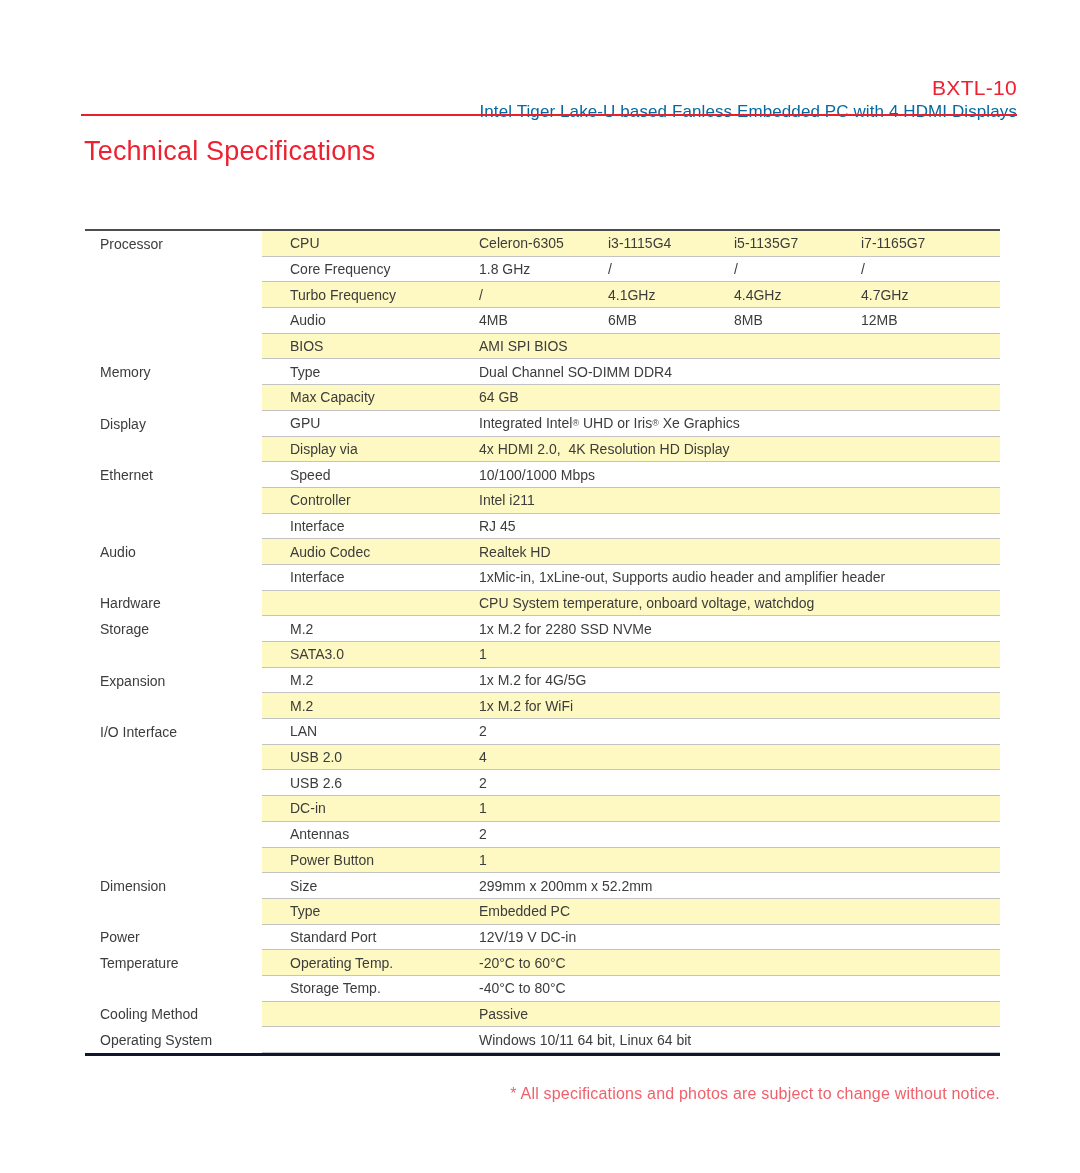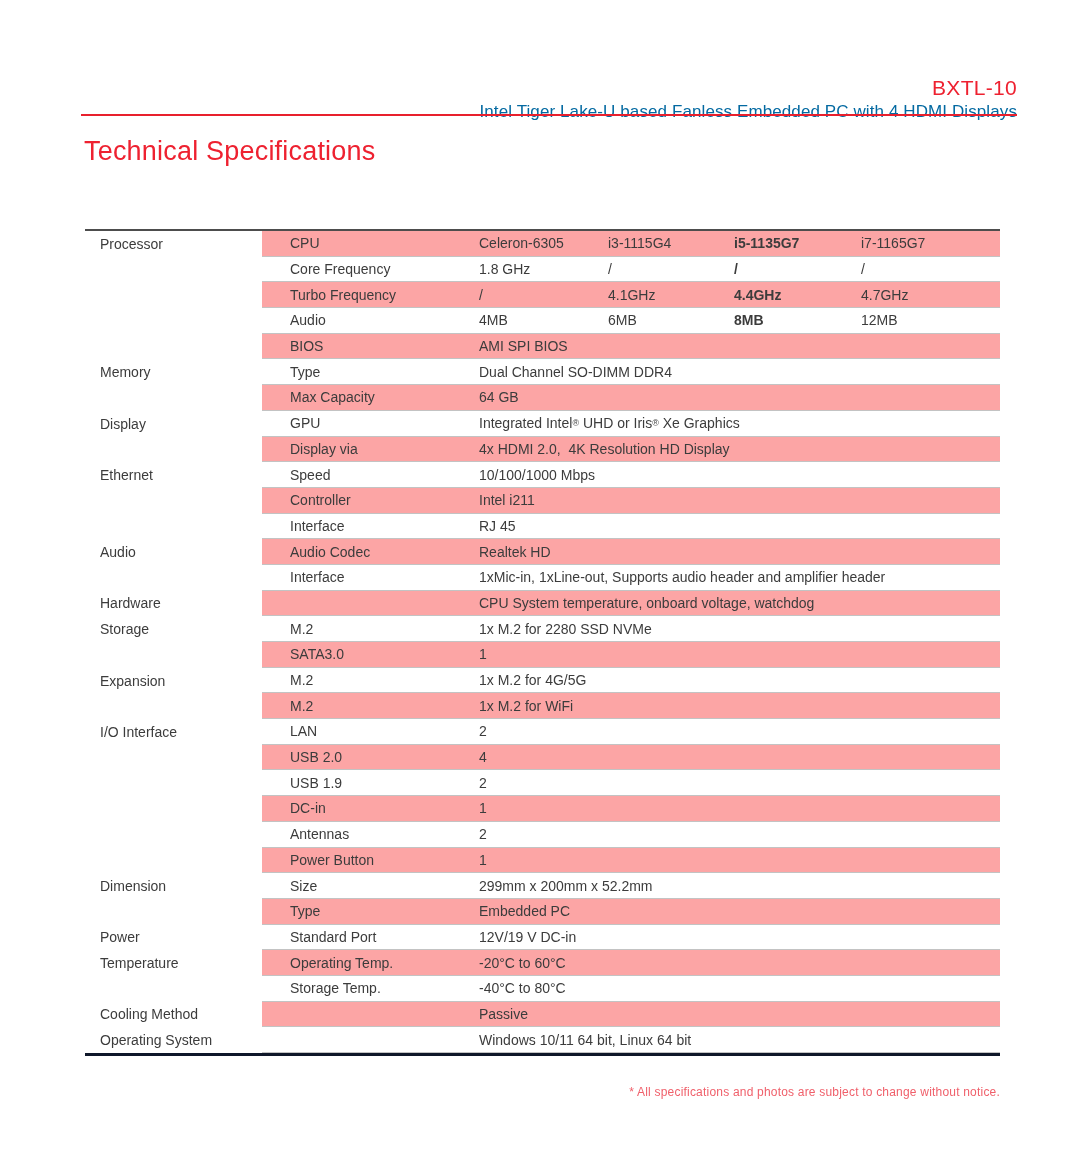--- a/index.html
+++ b/index.html
@@ -25,33 +25,33 @@
   
   .table{
     position:absolute;left:85px;top:229px;width:915px;
     border-top:2px solid #4d4d4d;border-bottom:3px solid #0f172a;
     font-size:14px;
   }
   .row{display:flex;height:25.7px;}
   .cat{width:177px;flex:none;padding-left:15px;box-sizing:border-box;
        display:flex;align-items:center;background:#ffffff;color:#3c3c3c;}
   .sub{flex:1;display:flex;border-bottom:1px solid #c3c3c3;box-sizing:border-box;background:#ffffff;}
-  .row.shaded .sub{background:#fca5a5;}
+  .row.shaded .sub{background:#fef9c3;}
   .label{width:217px;flex:none;padding-left:28px;box-sizing:border-box;display:flex;align-items:center;}
   .val{display:flex;align-items:center;white-space:pre;}
   .v0{width:129px;flex:none;}
   .v1{width:126px;flex:none;}
-  .v2{width:127px;flex:none;font-weight:bold;}
+  .v2{width:127px;flex:none;}
   .vlast{flex:1;}
   sup.reg{font-size:9px;line-height:0;vertical-align:super;}
 
   
   .footnote{
     position:absolute;top:1085px;right:80px;
-    font-size:12px;color:#f0606b;letter-spacing:.2px;
+    font-size:16px;color:#f0606b;letter-spacing:.2px;
   }
 </style>
 </head>
 <body>
 
 <div class="page">
 
   <header class="hdr">
     <div class="model">BXTL-10</div>
     <div class="subtitle">Intel Tiger Lake-U based Fanless Embedded PC with 4 HDMI Displays</div>
@@ -217,21 +217,21 @@
       <div class="row shaded">
         <div class="cat"></div>
         <div class="sub">
           <div class="label">USB 2.0</div>
           <div class="val vlast">4</div>
         </div>
       </div>
       <div class="row">
         <div class="cat"></div>
         <div class="sub">
-          <div class="label">USB 1.9</div>
+          <div class="label">USB 2.6</div>
           <div class="val vlast">2</div>
         </div>
       </div>
       <div class="row shaded">
         <div class="cat"></div>
         <div class="sub">
           <div class="label">DC-in</div>
           <div class="val vlast">1</div>
         </div>
       </div>

